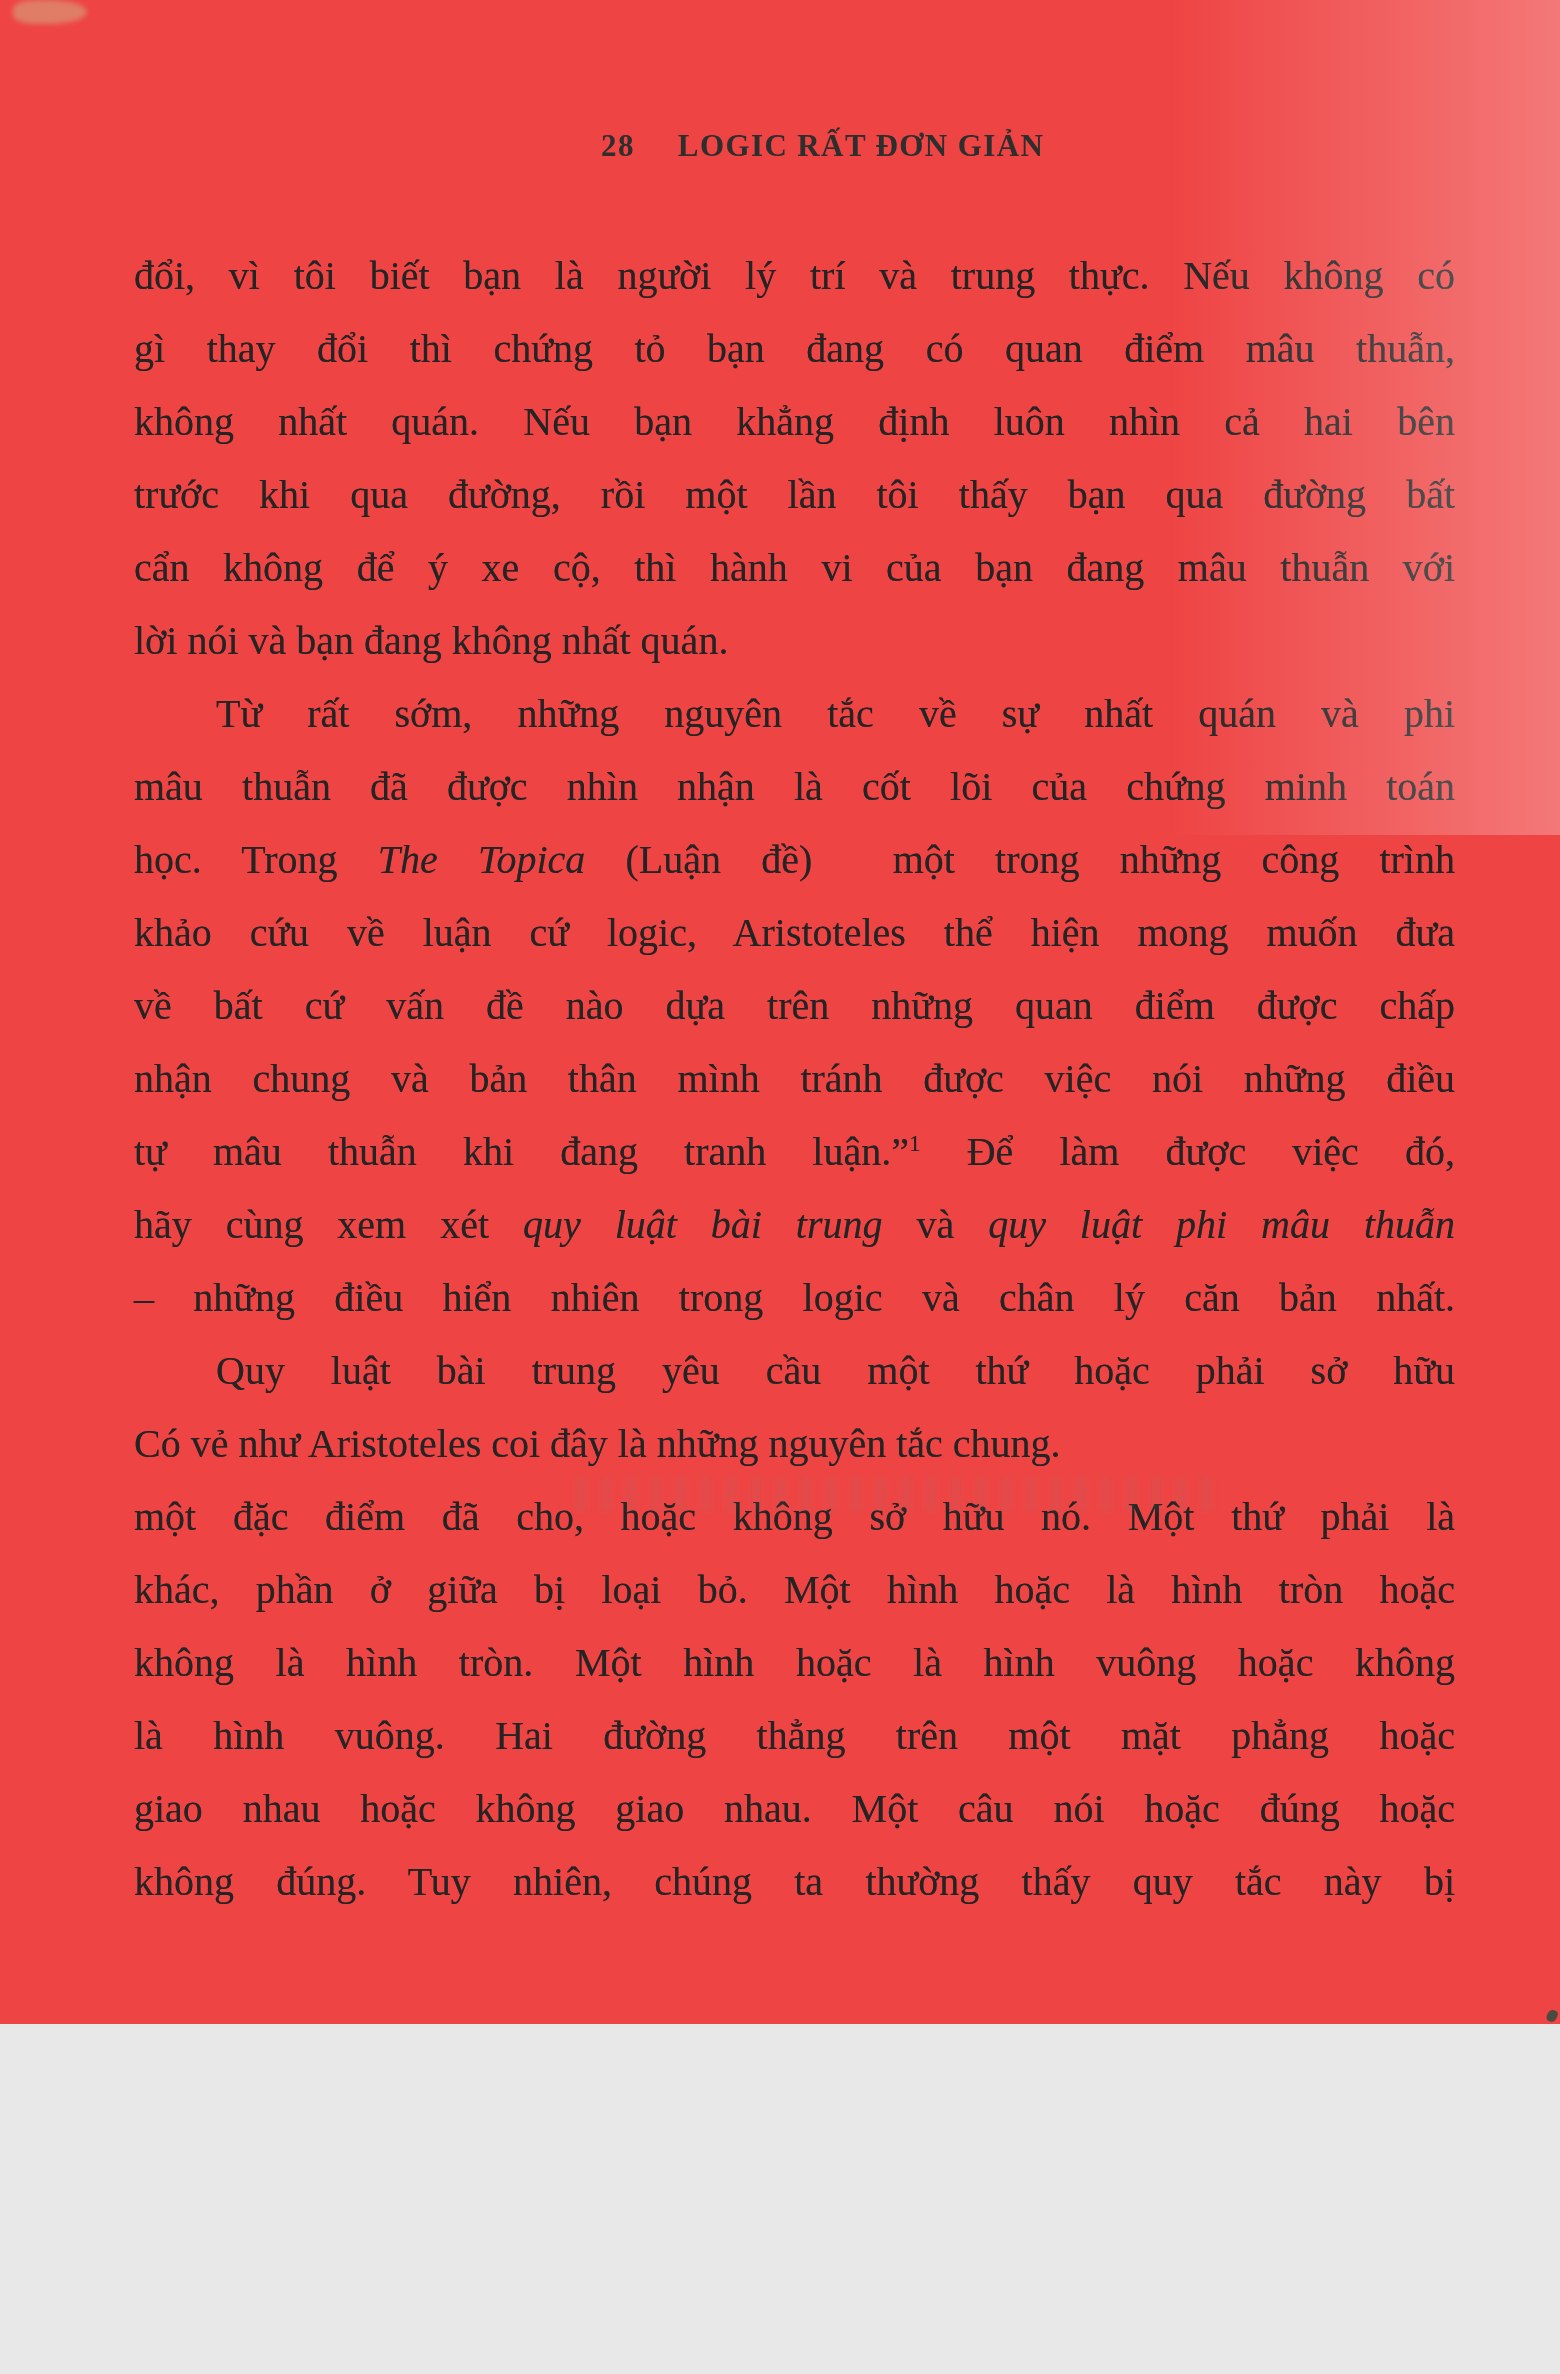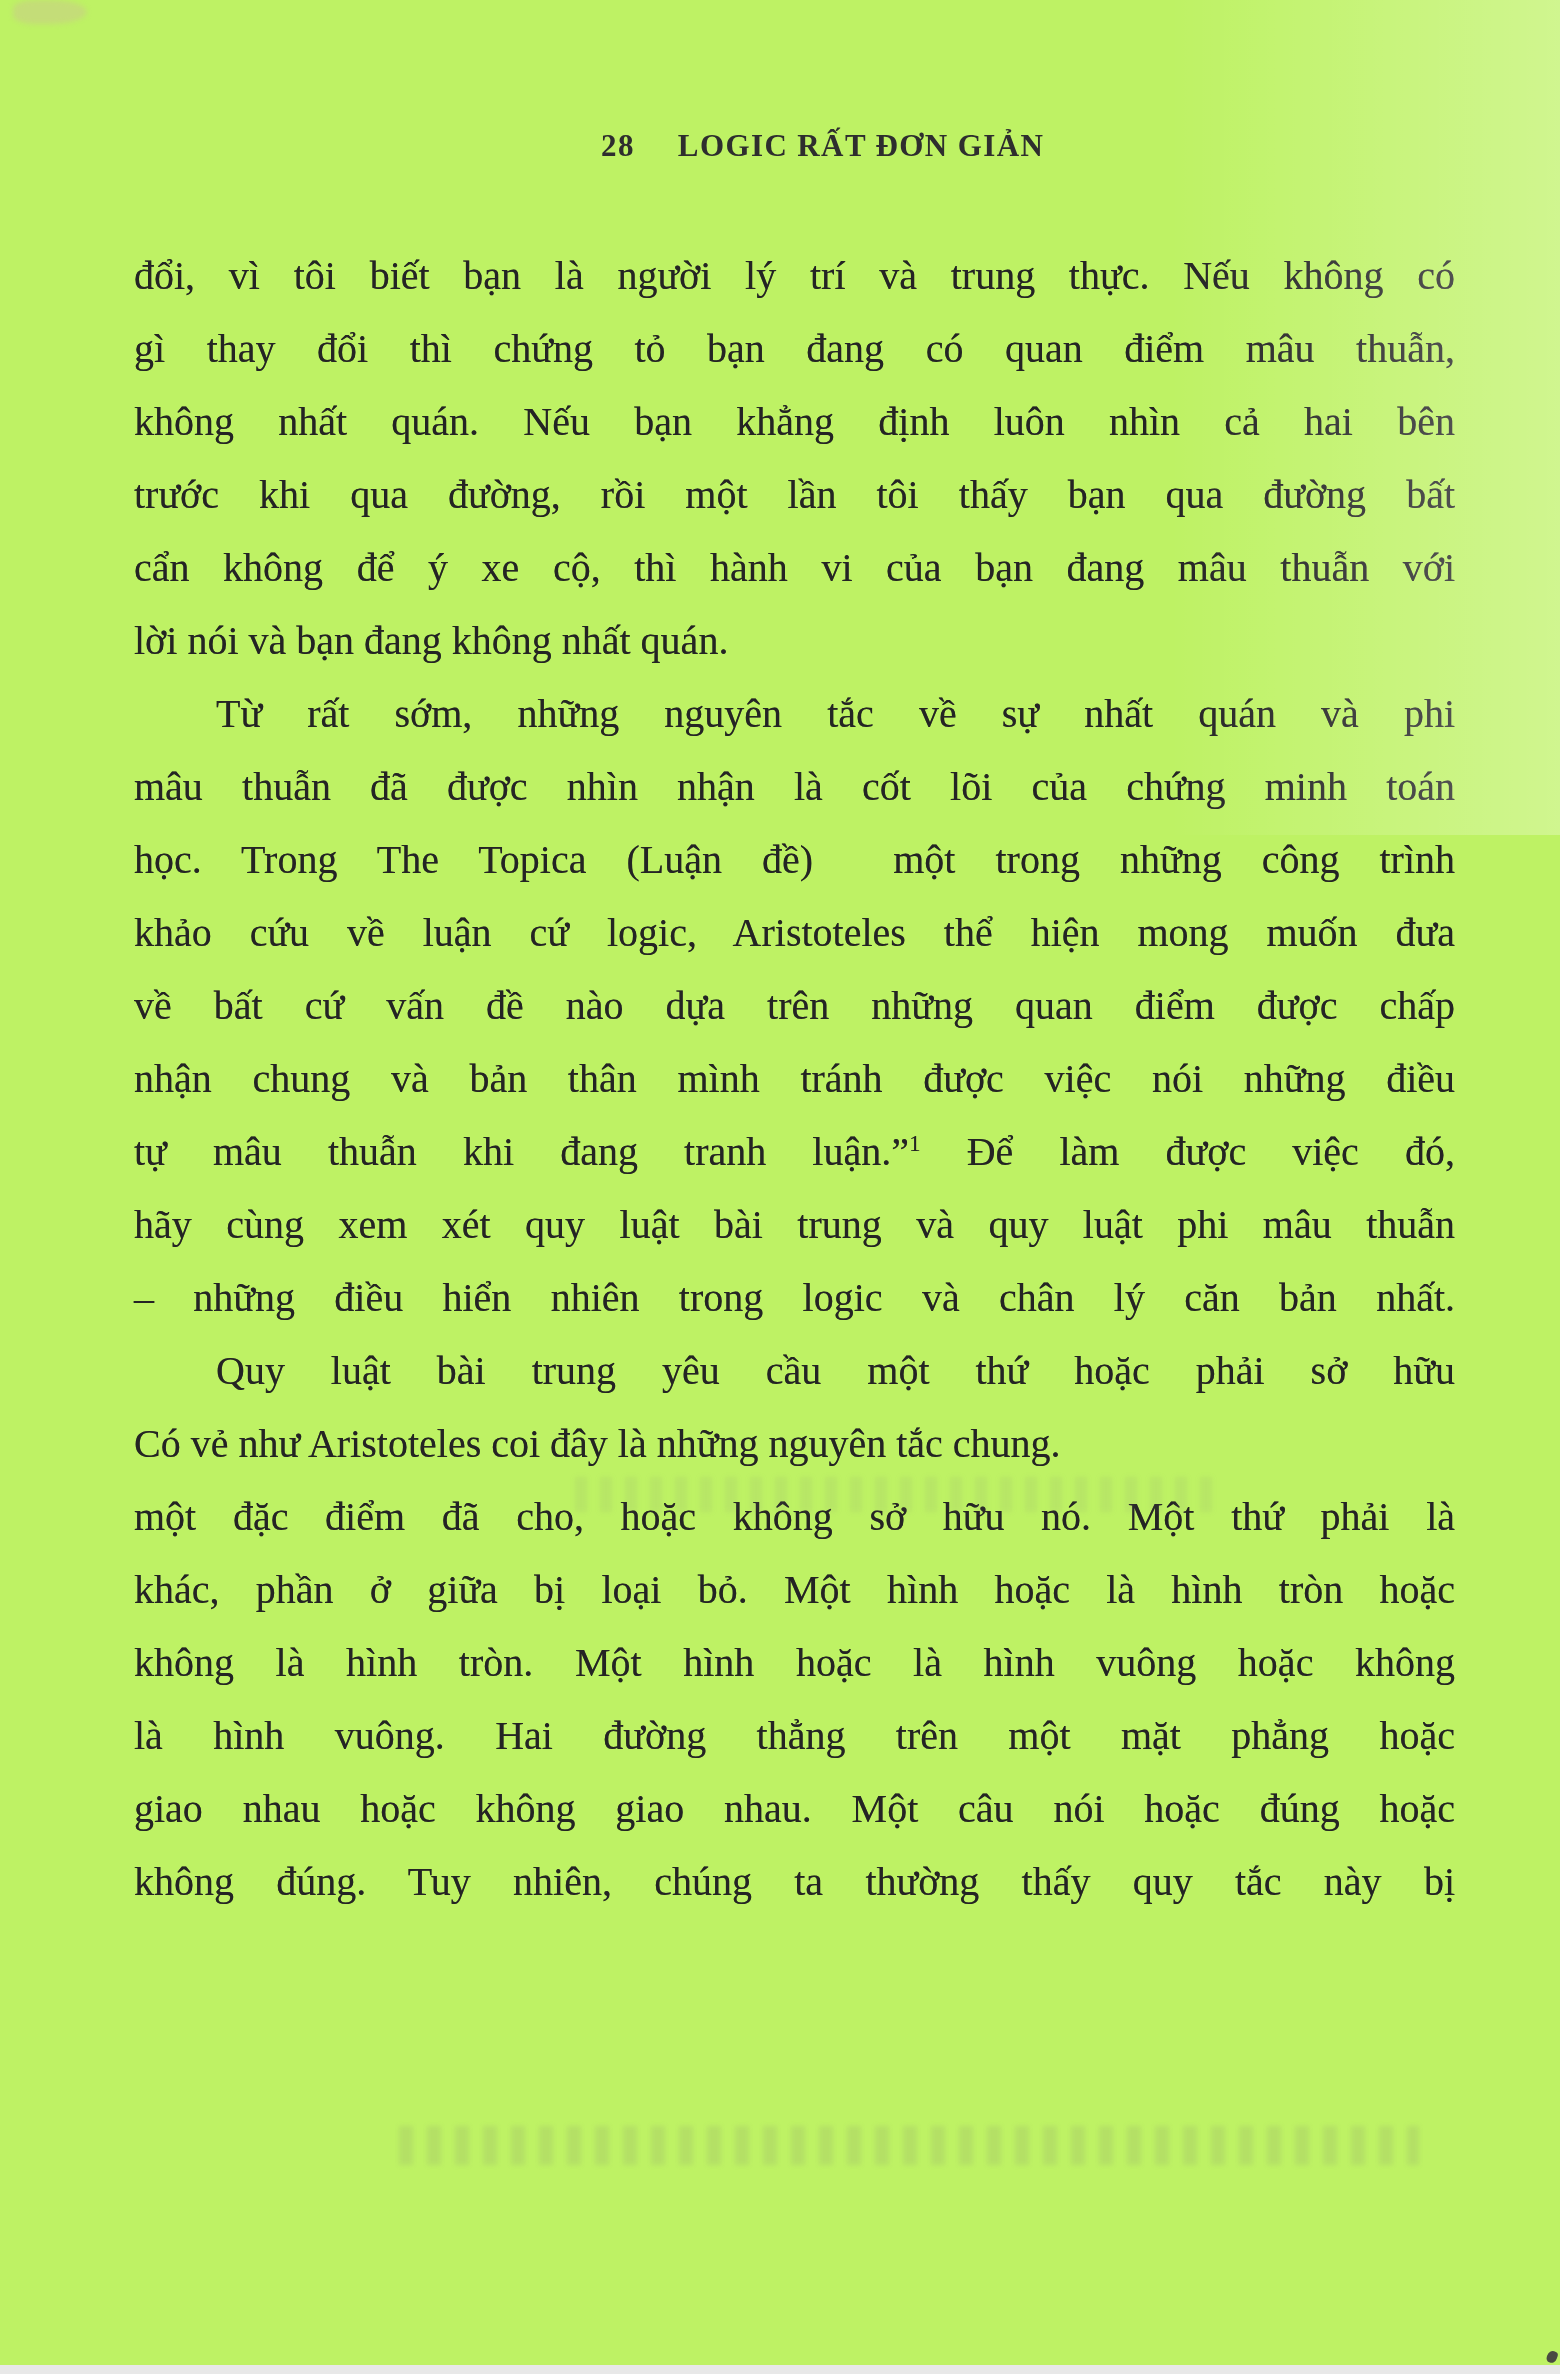--- a/index.html
+++ b/index.html
@@ -1,20 +1,20 @@
 <!DOCTYPE html>
 <html style="font-size:15px"><head>
 <meta charset="utf-8">
 <style>
   html, body { margin: 0; padding: 0; background: #e8e8e8; }
   .page {
     position: relative;
     width: 1560px;
-    height: 2365px;
-    background: #bef264;
+    height: 2024px;
+    background: #ef4444;
     overflow: hidden;
     font-family: "Liberation Serif", "DejaVu Serif", serif;
     color: #242424;
   }
   .header {
     position: absolute;
     top: 128px;
     left: 601px;
     display: flex;
     gap: 43px;
@@ -38,21 +38,21 @@
     text-align: justify;
     text-align-last: justify;
     white-space: normal;
     overflow: visible;
   }
   .line.endline {
     text-align: right;
     text-align-last: left;
   }
   .line.indent { text-indent: 82px; }
-  .it { }
+  .it { font-style: italic; }
   sup {
     font-size: 0.58em;
     vertical-align: super;
     line-height: 0;
   }
   
   .smudge-top-left {
     position: absolute;
     left: 13px; top: 0px;
     width: 74px; height: 24px;

